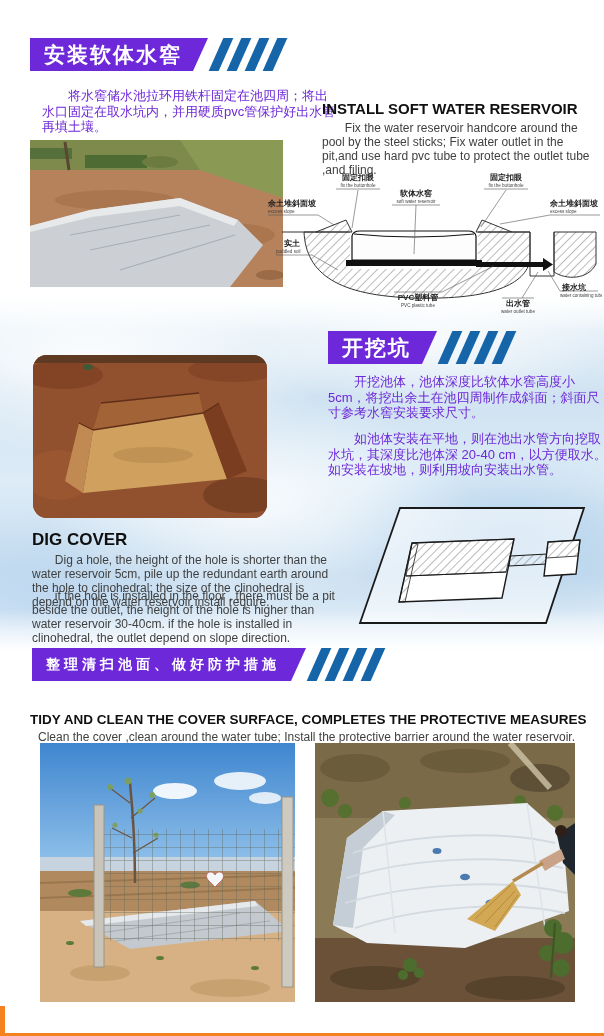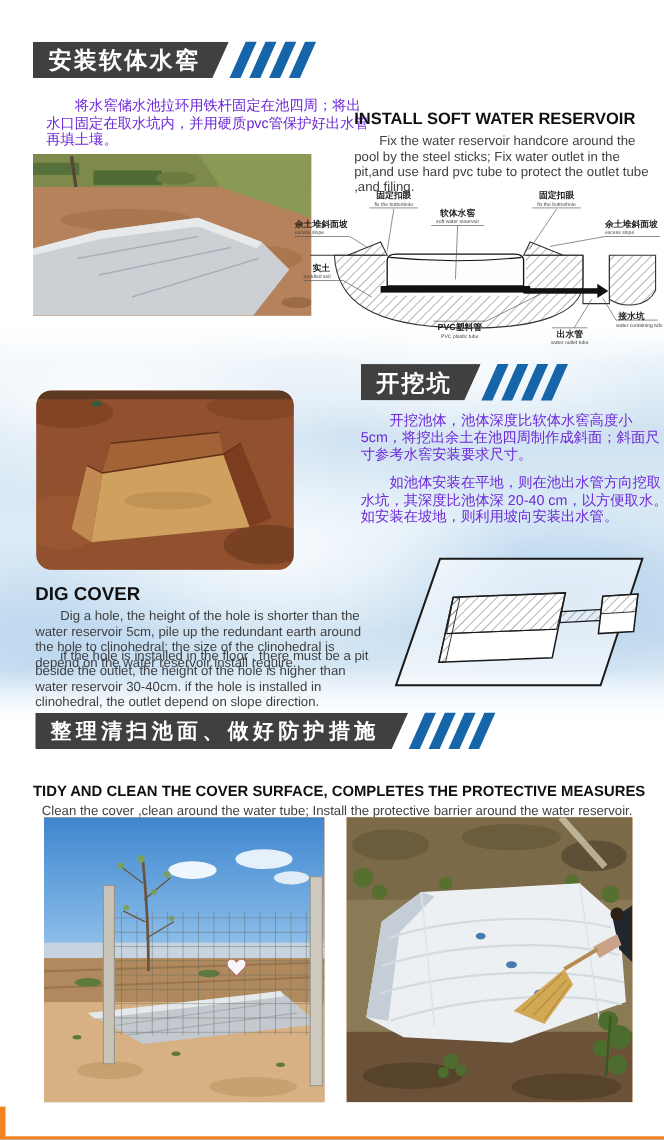--- a/index.html
+++ b/index.html
@@ -19,21 +19,21 @@
       radial-gradient(50% 40% at 8% 84%, rgba(188,215,240,.85), rgba(255,255,255,0) 60%),
       linear-gradient(180deg,#f2f8fc 0%,#cfe2f1 28%,#ddecf7 52%,#c7ddef 78%,#ecf5fb 100%);
   }
   .water-band::before{
     content:"";position:absolute;inset:0;
     background:linear-gradient(180deg,#fff 0%,rgba(255,255,255,0) 10%,rgba(255,255,255,0) 88%,#fff 100%);
   }
   
   .banner{position:absolute;display:flex;align-items:stretch;height:33px;}
   .banner-main{
-    background:#404040;color:#fff;font-weight:bold;
+    background:#6d28d9;color:#fff;font-weight:bold;
     display:flex;align-items:center;
     padding:0 26px 0 14px;letter-spacing:2px;
     clip-path:polygon(0 0,100% 0,calc(100% - 15px) 100%,0 100%);
     white-space:nowrap;
   }
   .stripe{width:10px;background:#1565a8;transform:skewX(-24deg);margin-left:8px;}
   
   .zh{font-size:13px;line-height:1.2;color:#6d28d9;text-indent:2em;margin:12px;font-weight:500;}
   .en-title{font-weight:bold;color:#101010;margin:0;white-space:nowrap;}
   .en-body{font-size:12px;line-height:1.18;color:#3f3f3f;margin:0;text-indent:1.9em;}
@@ -185,21 +185,21 @@
     <polygon points="60,45 162,41 150,100 47,104" fill="#ffffff" stroke="#1a1a1a" stroke-width="1.4"></polygon>
     <polygon points="60,45 162,41 154,74 54,78" fill="url(#hatch)" stroke="#1a1a1a" stroke-width=".8"></polygon>
     <polygon points="60,45 66,46 53,104 47,104" fill="url(#hatch)" stroke="#1a1a1a" stroke-width=".8"></polygon>
     <line x1="54" y1="78" x2="154" y2="74" stroke="#1a1a1a" stroke-width="1"></line>
     <polygon points="158,58 196,56 195,66 157,68" fill="url(#hatch)" stroke="#1a1a1a" stroke-width="1"></polygon>
     <polygon points="196,44 228,42 224,76 192,78" fill="#fff" stroke="#1a1a1a" stroke-width="1.4"></polygon>
     <polygon points="196,44 228,42 226,58 194,60" fill="url(#hatch)" stroke="#1a1a1a" stroke-width=".8"></polygon>
   </svg>
 
   <div class="banner" style="left:32px;top:648px;">
-    <div class="banner-main" style="font-size:19px;letter-spacing:4px;">整理清扫池面、做好防护措施</div>
+    <div class="banner-main" style="font-size:14px;letter-spacing:4px;">整理清扫池面、做好防护措施</div>
     <div class="stripe"></div>
     <div class="stripe"></div>
     <div class="stripe"></div>
     <div class="stripe"></div>
   </div>
   <h2 class="en-title abs" style="left:30px;top:712px;font-size:13.5px;">TIDY AND CLEAN THE COVER SURFACE, COMPLETES THE PROTECTIVE MEASURES</h2>
   <p class="en-body abs" style="left:38px;top:730px;width:540px;text-indent:0;">Clean the cover ,clean around the water tube; Install the protective barrier around the water reservoir.</p>
 
   <div class="photo" style="left:40px;top:743px;width:255px;height:259px;">
     <svg width="255" height="259" viewBox="0 0 255 259">

